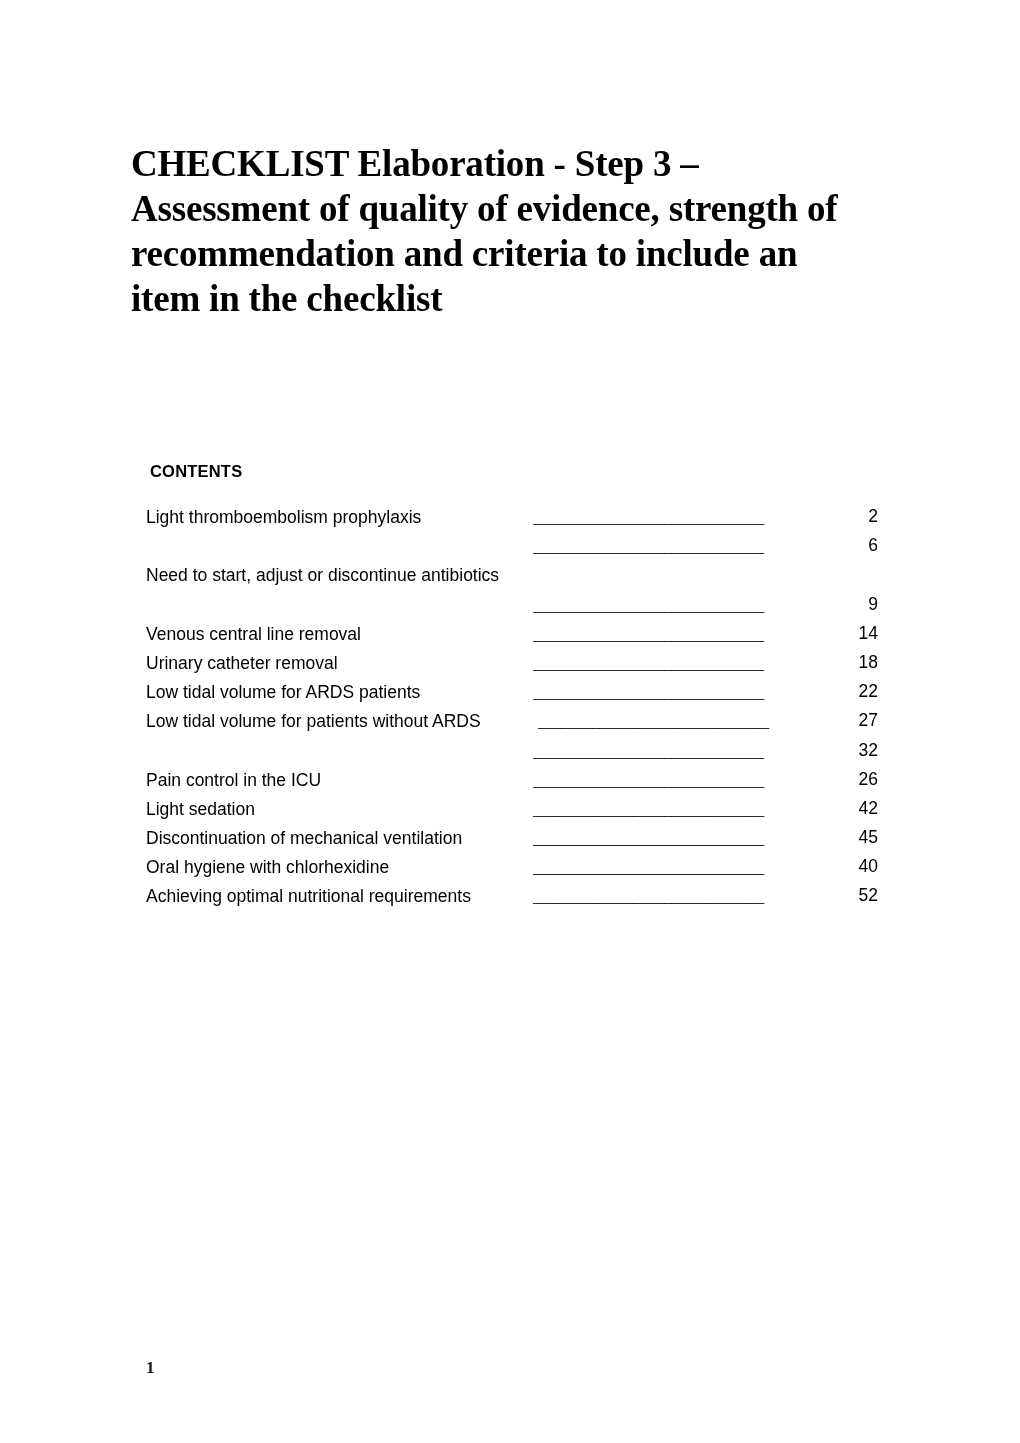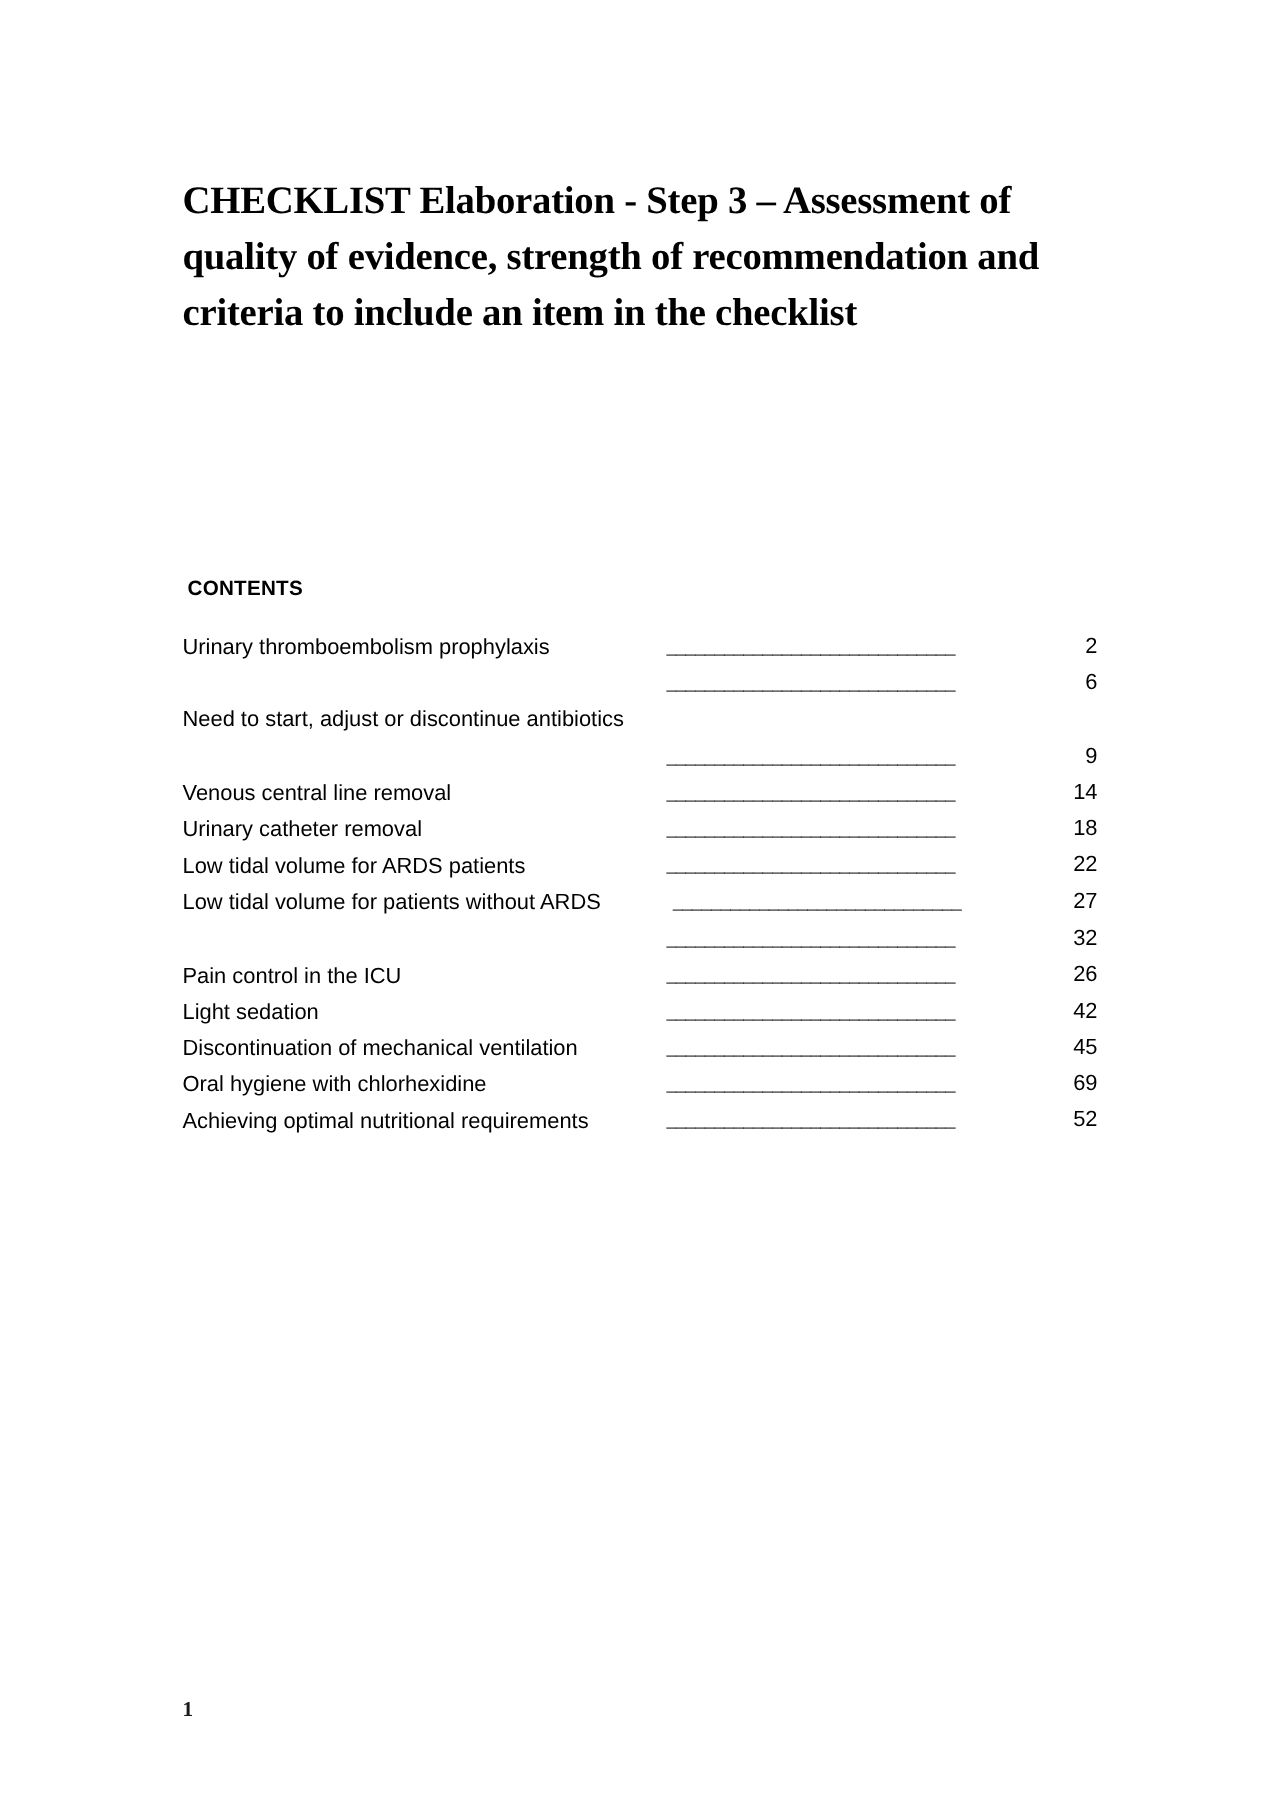--- a/index.html
+++ b/index.html
@@ -13,26 +13,26 @@
     height: 1443px;
     background: #ffffff;
     overflow: hidden;
     font-family: "Liberation Sans", sans-serif;
     color: #000000;
   }
 
   
   .doc-title {
     position: absolute;
-    left: 146px;
+    left: 131px;
     top: 116px;
     width: 730px;
     font-family: "Liberation Serif", serif;
     font-weight: bold;
-    font-size: 31px;
+    font-size: 37px;
     line-height: 45px;
     letter-spacing: -0.2px;
     color: #000000;
     text-align: left;
   }
 
   
   .contents-heading {
     position: absolute;
     left: 150px;
@@ -117,21 +117,21 @@
 <body>
 
 <div class="page">
 
   <h1 class="doc-title">CHECKLIST Elaboration - Step 3 – Assessment of quality of evidence, strength of recommendation and criteria to include an item in the checklist</h1>
 
   <div class="contents-heading">CONTENTS</div>
 
   <div class="toc">
       <div class="toc-row">
-        <span class="toc-label">Urinary thromboembolism prophylaxis</span>
+        <span class="toc-label">Light thromboembolism prophylaxis</span>
         <span class="toc-leader">______________________________</span>
         <span class="toc-page">2</span>
       </div>
       <div class="toc-row">
         <span class="toc-leader">______________________________</span>
         <span class="toc-page">6</span>
       </div>
       <div class="toc-row tall">
         <span class="toc-label wrap">Need to start, adjust or discontinue antibiotics</span>
         <span class="toc-leader">______________________________</span>
@@ -172,21 +172,21 @@
         <span class="toc-page">42</span>
       </div>
       <div class="toc-row">
         <span class="toc-label">Discontinuation of mechanical ventilation</span>
         <span class="toc-leader">______________________________</span>
         <span class="toc-page">45</span>
       </div>
       <div class="toc-row">
         <span class="toc-label">Oral hygiene with chlorhexidine</span>
         <span class="toc-leader">______________________________</span>
-        <span class="toc-page">69</span>
+        <span class="toc-page">40</span>
       </div>
       <div class="toc-row">
         <span class="toc-label">Achieving optimal nutritional requirements</span>
         <span class="toc-leader">______________________________</span>
         <span class="toc-page">52</span>
       </div>
     </div>
 
   <div class="footer-page-number">1</div>
 

